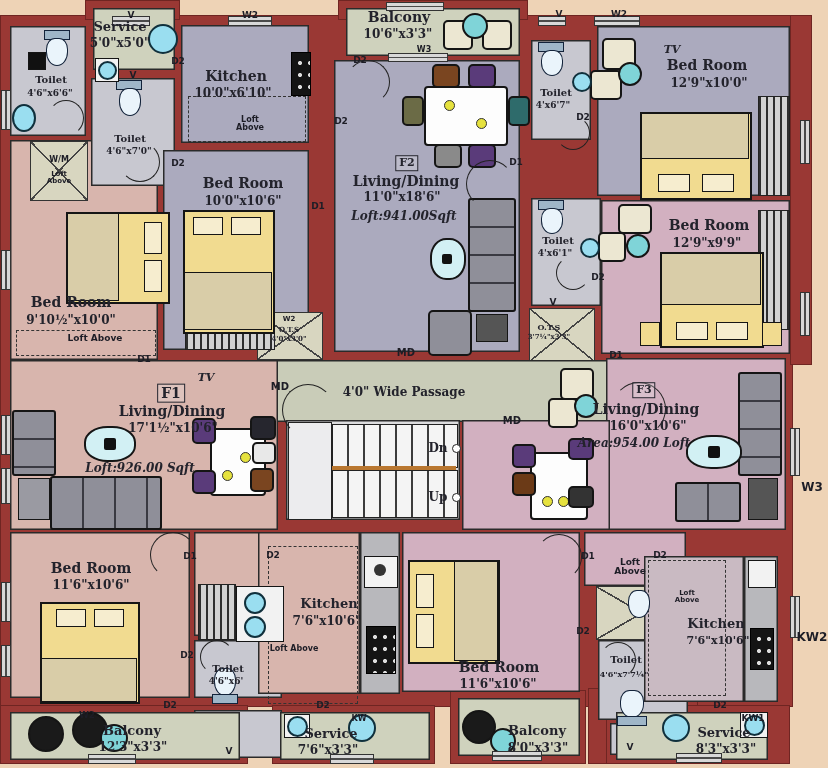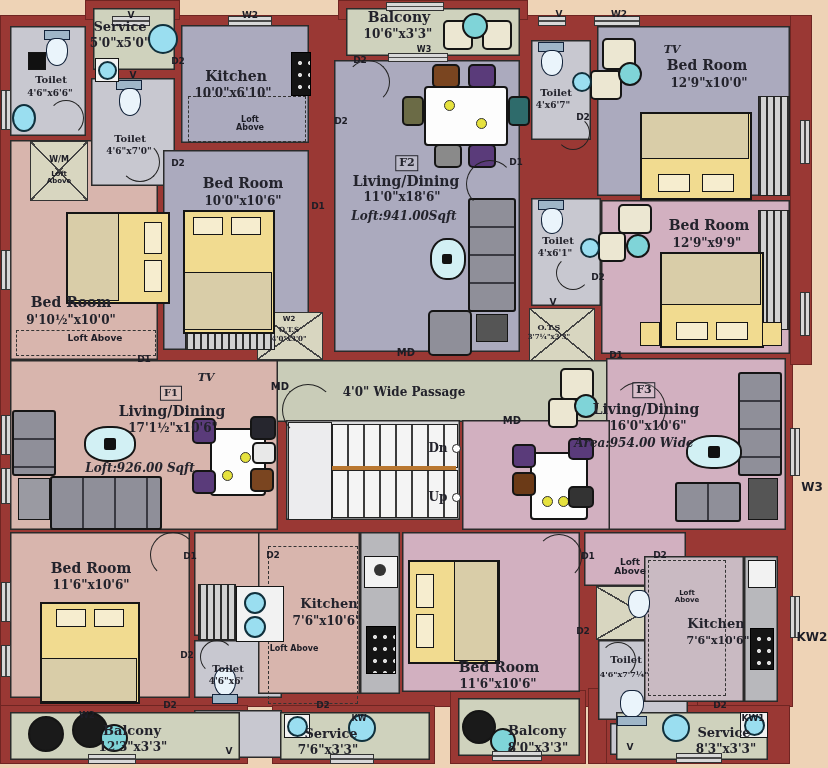--- a/index.html
+++ b/index.html
@@ -330,32 +330,32 @@
   <div class="lbl" style="left:718px;top:641px;font-size:11px">7'6"x10'6"</div>
   <div class="lbl" style="left:132px;top:731px;font-size:13px">Balcony</div>
   <div class="lbl" style="left:133px;top:747px;font-size:12px">12'3"x3'3"</div>
   <div class="lbl" style="left:331px;top:734px;font-size:13px">Service</div>
   <div class="lbl" style="left:328px;top:750px;font-size:12px">7'6"x3'3"</div>
   <div class="lbl" style="left:537px;top:731px;font-size:13px">Balcony</div>
   <div class="lbl" style="left:538px;top:748px;font-size:12px">8'0"x3'3"</div>
   <div class="lbl" style="left:724px;top:733px;font-size:13px">Service</div>
   <div class="lbl" style="left:726px;top:749px;font-size:12px">8'3"x3'3"</div>
 
-  <div class="lbl bx" style="left:171px;top:393px;font-size:10px">F1</div>
+  <div class="lbl bx" style="left:171px;top:393px;font-size:14px">F1</div>
   <div class="lbl" style="left:172px;top:411px;font-size:14px">Living/Dining</div>
   <div class="lbl" style="left:173px;top:428px;font-size:12px">17'1½"x10'6"</div>
   <div class="lbl it" style="left:140px;top:468px;font-size:12px">Loft:926.00 Sqft</div>
   <div class="lbl bx" style="left:407px;top:163px;font-size:11px">F2</div>
   <div class="lbl" style="left:406px;top:181px;font-size:14px">Living/Dining</div>
   <div class="lbl" style="left:402px;top:197px;font-size:12px">11'0"x18'6"</div>
   <div class="lbl it" style="left:404px;top:216px;font-size:12px">Loft:941.00Sqft</div>
   <div class="lbl bx" style="left:644px;top:390px;font-size:11px">F3</div>
   <div class="lbl" style="left:646px;top:409px;font-size:14px">Living/Dining</div>
   <div class="lbl" style="left:648px;top:426px;font-size:12px">16'0"x10'6"</div>
-  <div class="lbl it" style="left:634px;top:443px;font-size:12px">Area:954.00 Wide</div>
+  <div class="lbl it" style="left:634px;top:443px;font-size:12px">Area:954.00 Loft</div>
 
   <div class="lbl sm" style="left:178px;top:62px">D2</div>
   <div class="lbl sm" style="left:360px;top:61px">D2</div>
   <div class="lbl sm" style="left:341px;top:122px">D2</div>
   <div class="lbl sm" style="left:178px;top:164px">D2</div>
   <div class="lbl sm" style="left:583px;top:118px">D2</div>
   <div class="lbl sm" style="left:598px;top:278px">D2</div>
   <div class="lbl sm" style="left:273px;top:556px">D2</div>
   <div class="lbl sm" style="left:187px;top:656px">D2</div>
   <div class="lbl sm" style="left:170px;top:706px">D2</div>

